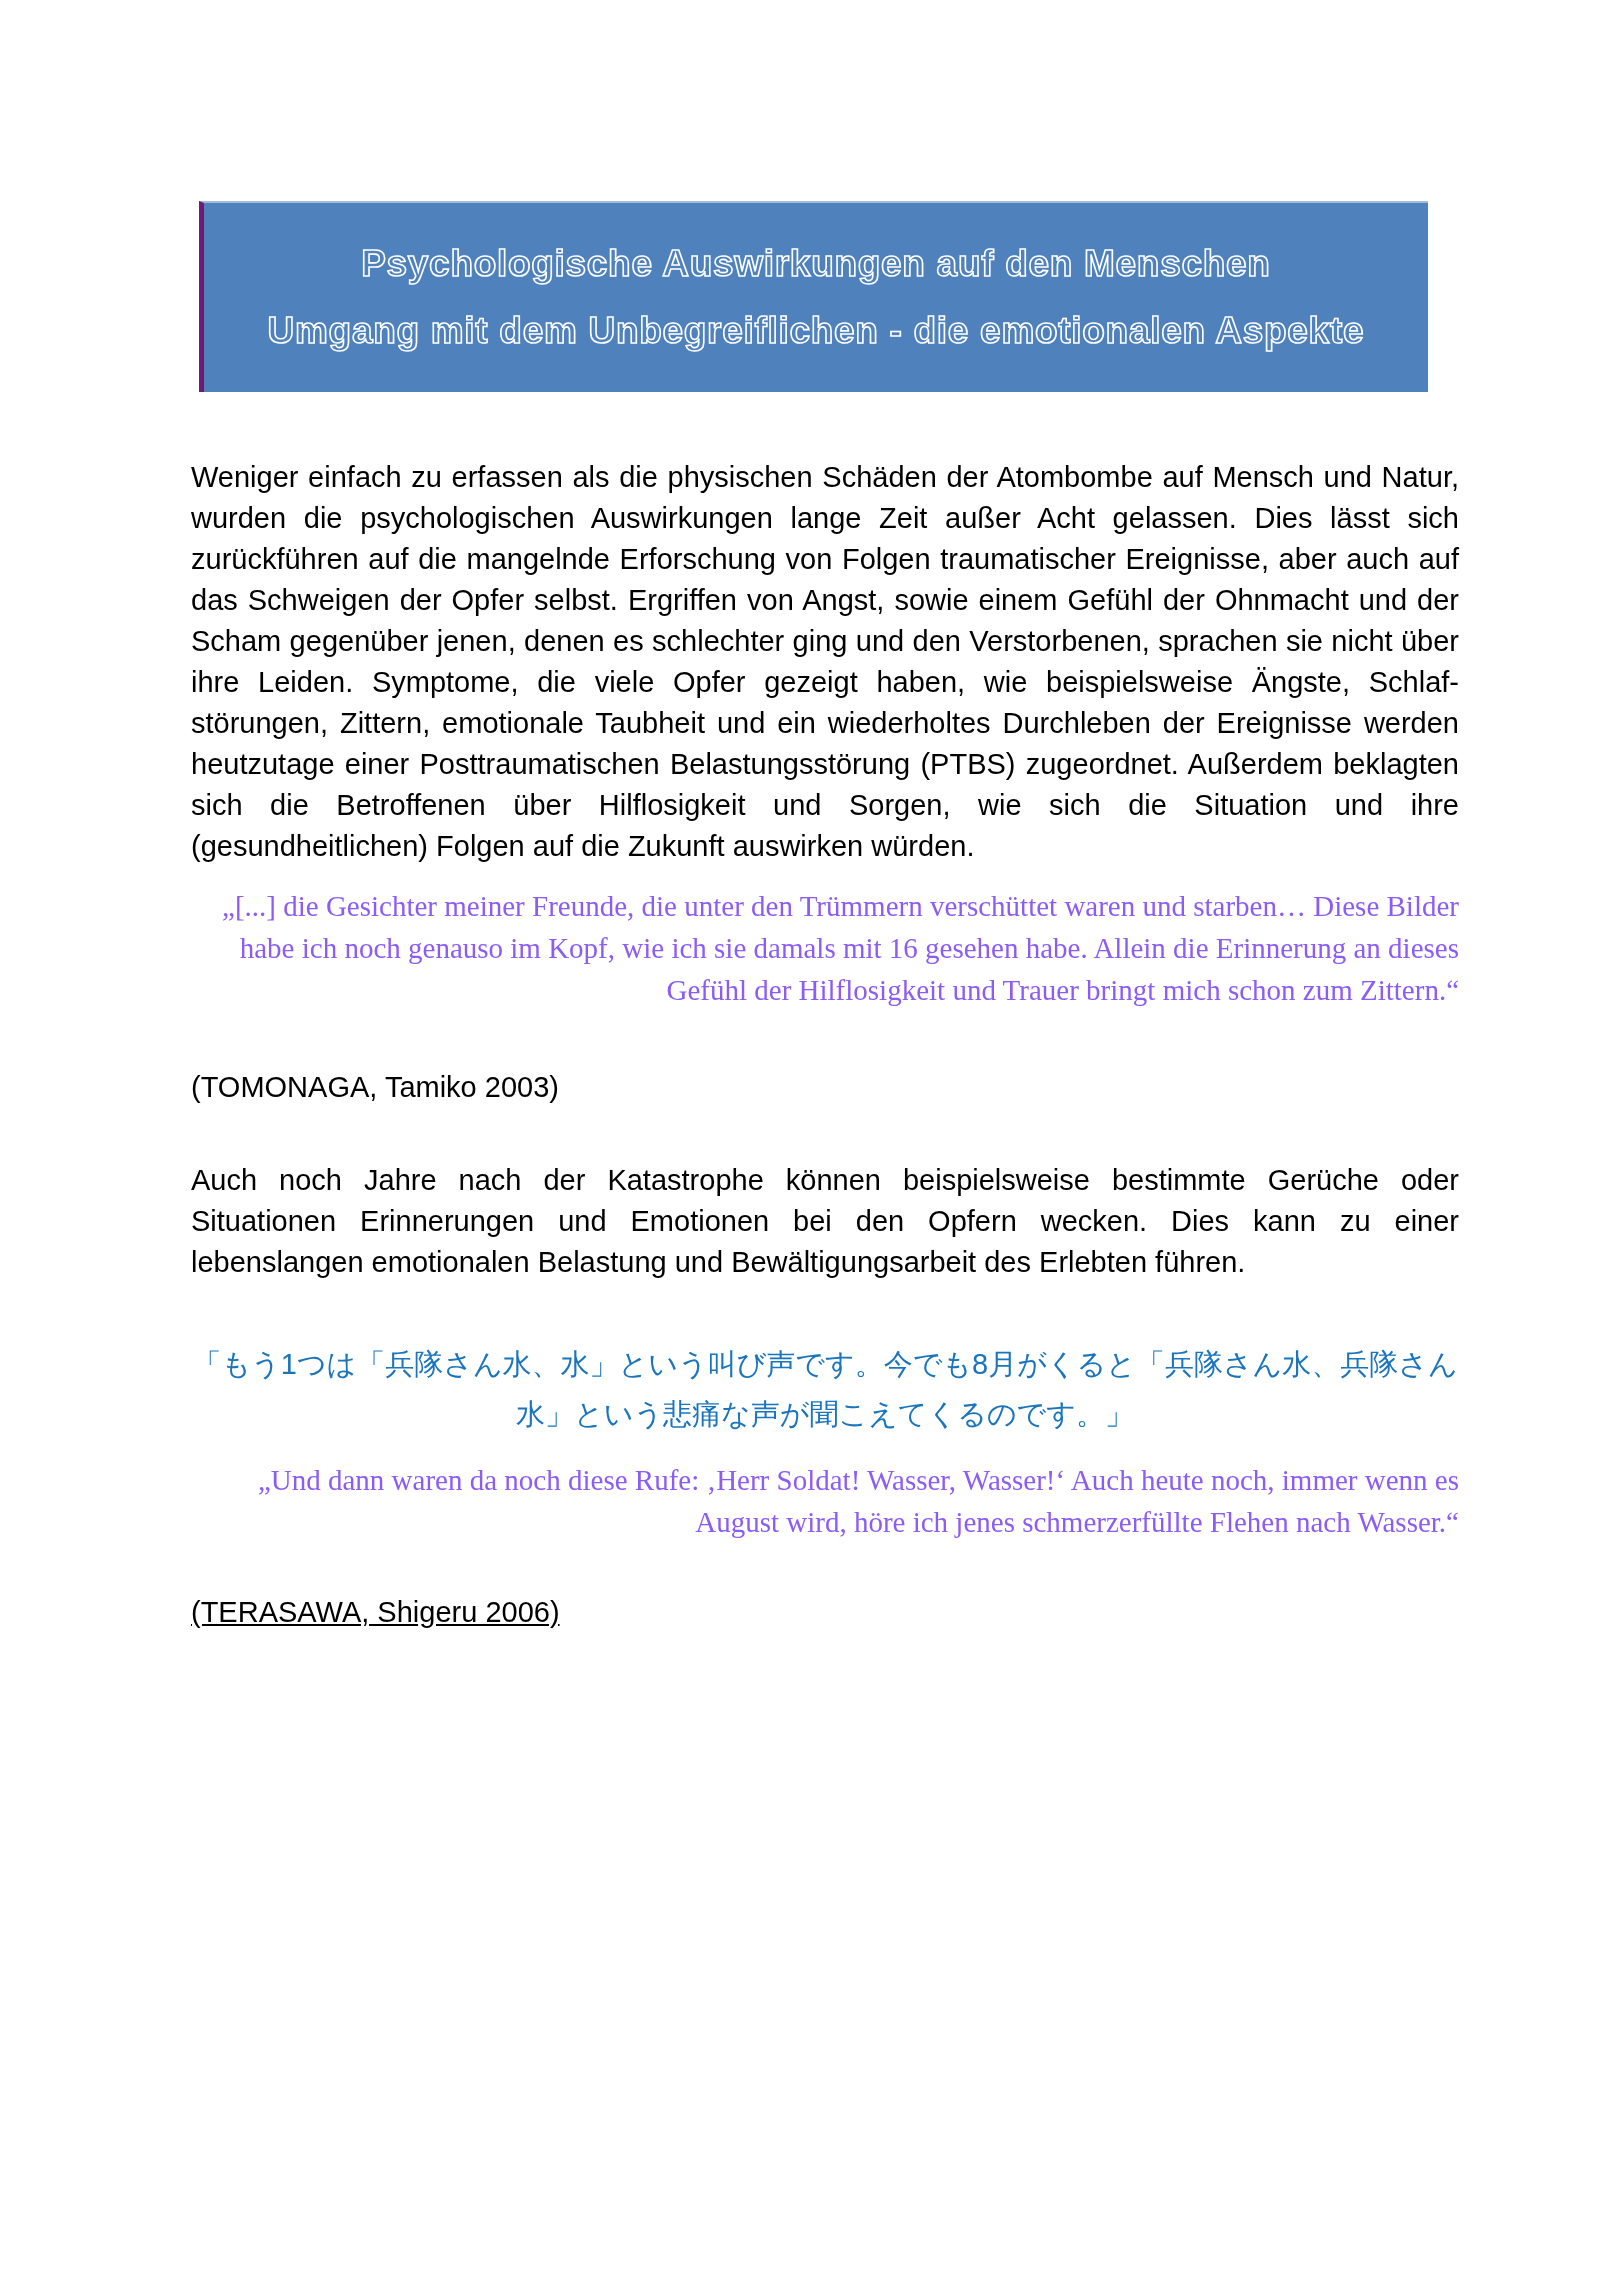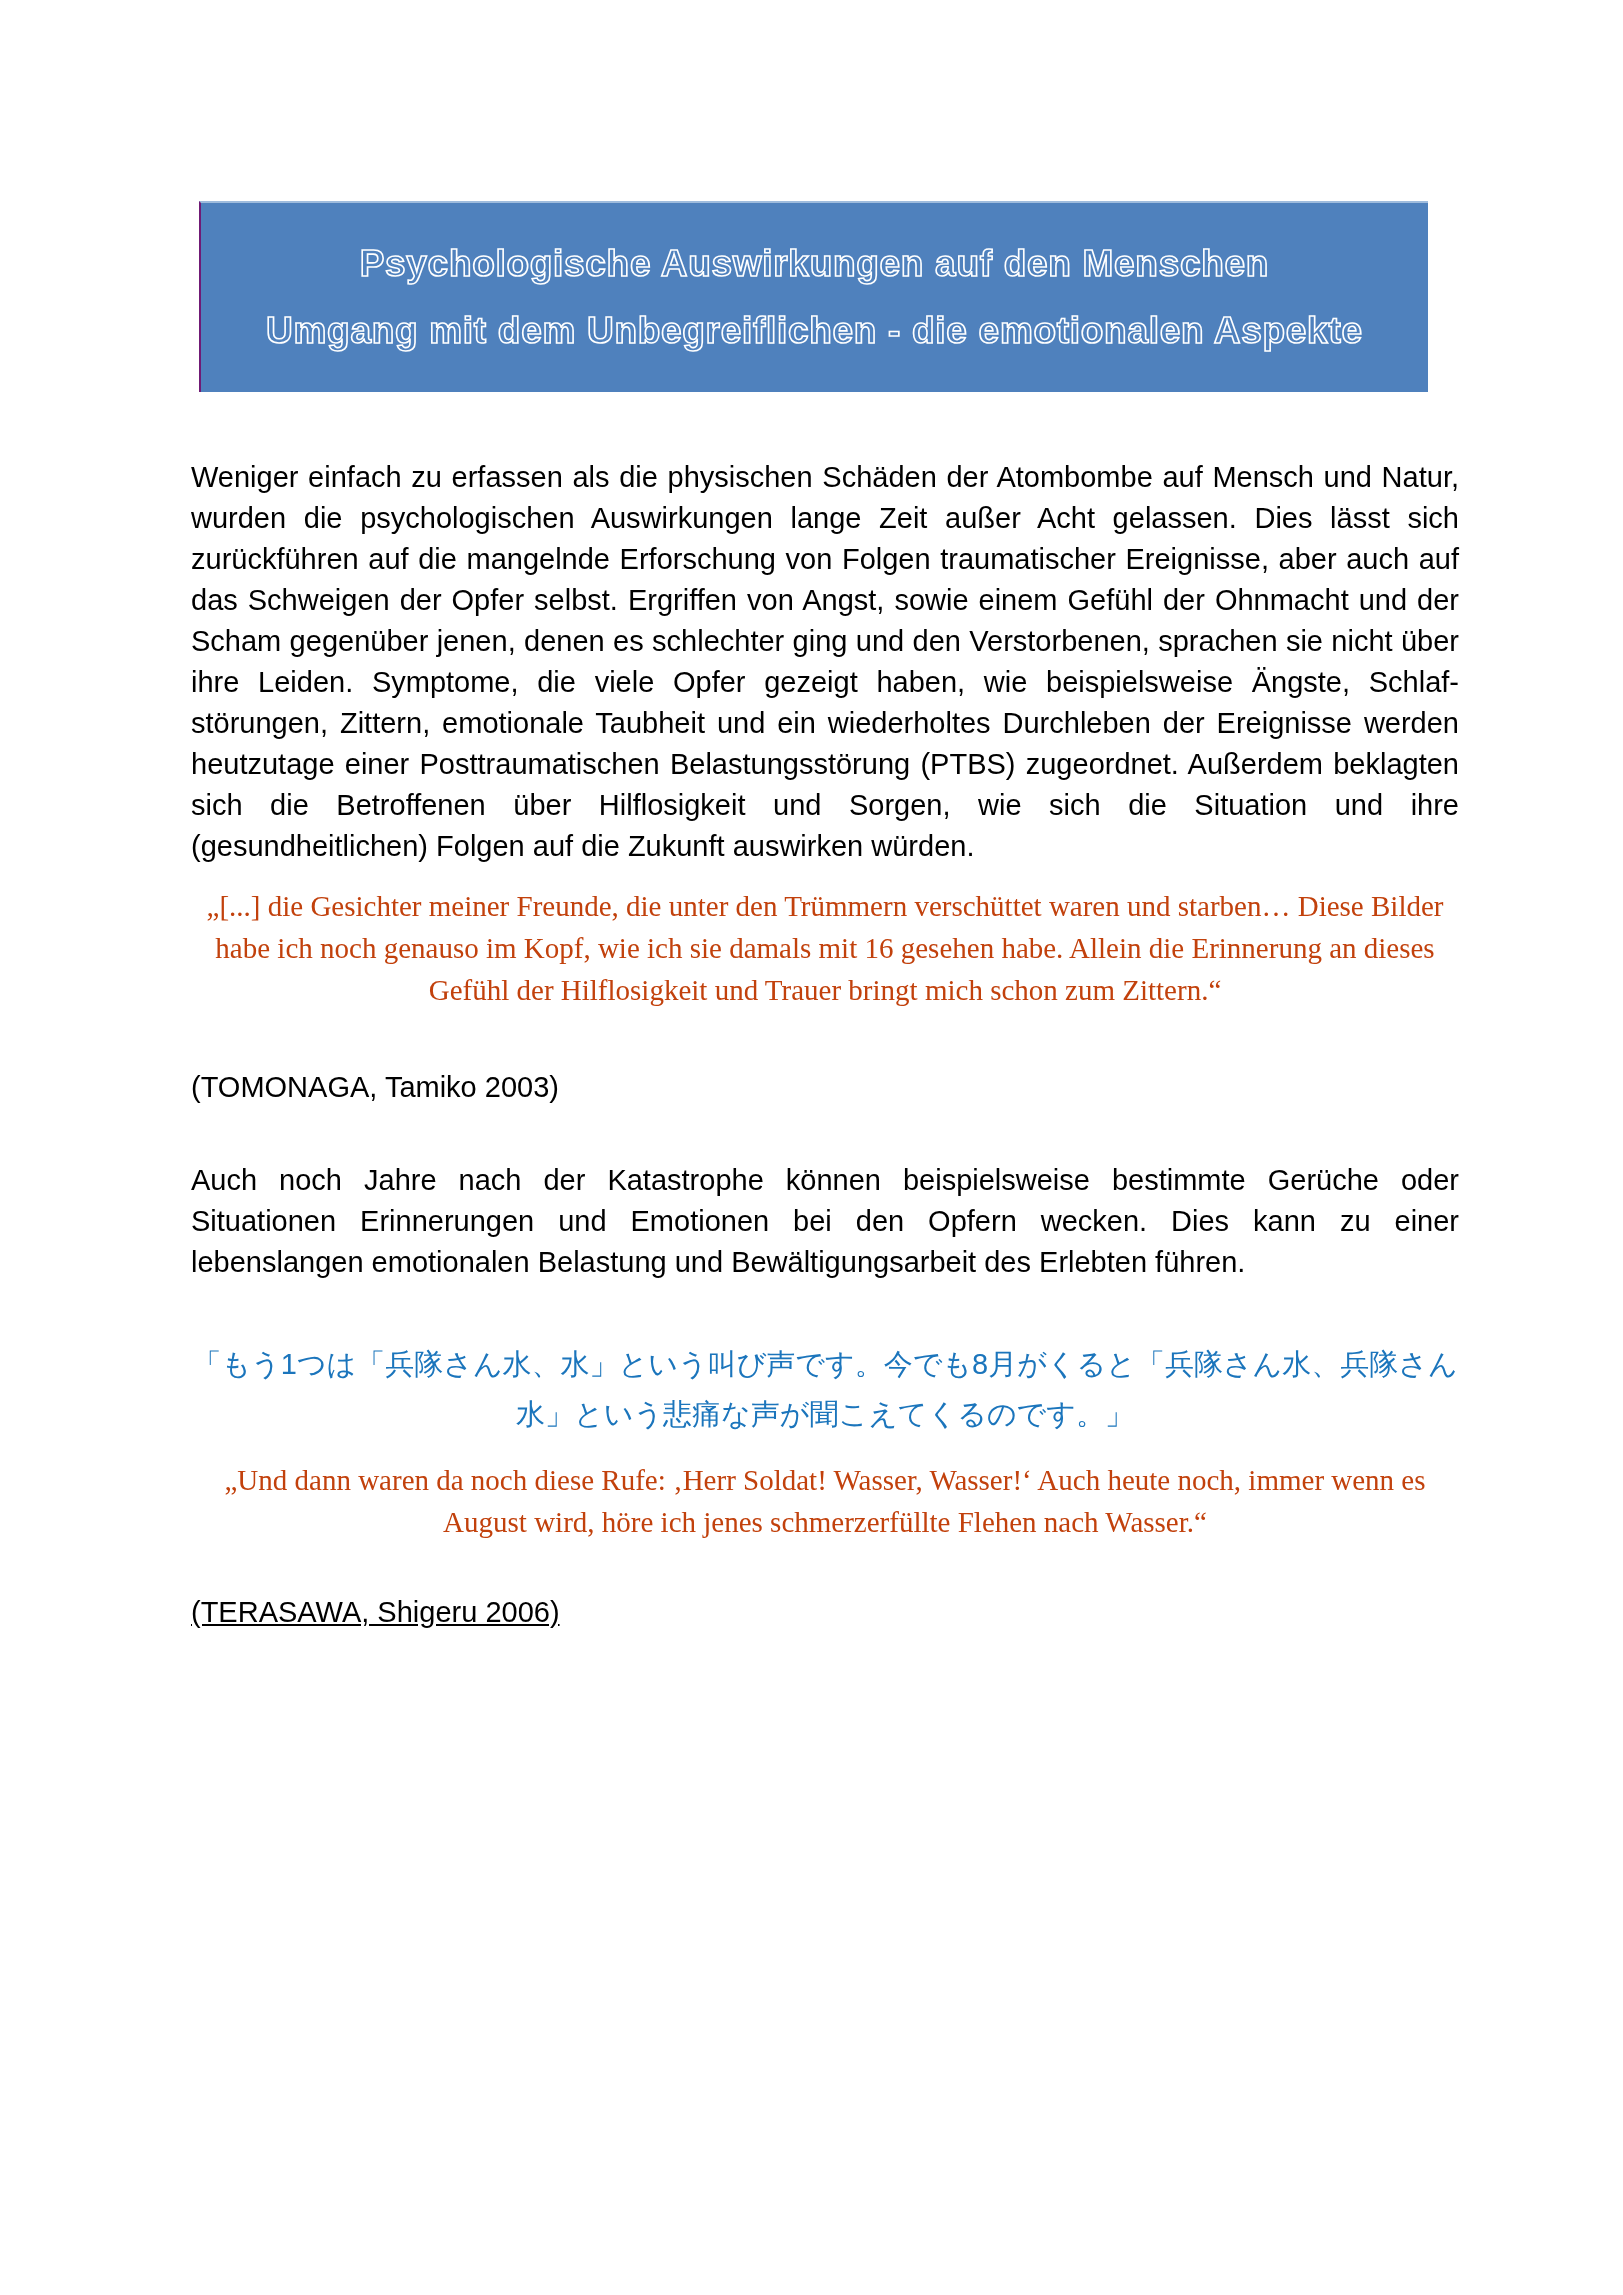--- a/index.html
+++ b/index.html
@@ -22,21 +22,21 @@
     top: 201px;
     width: 1268px;
   }
   
   .banner {
     width: 1229px;
     margin-left: 7.9px;
     height: 191px;
     background: #4F81BD;
     border-top: 2px solid #9fbcdd;
-    border-left: 2px solid #701a75;
+    border-left: 5px solid #701a75;
     box-sizing: border-box;
     display: flex;
     flex-direction: column;
     align-items: center;
     justify-content: center;
     gap: 25px;
   }
   .banner-line {
     font-size: 37px;
     font-weight: bold;
@@ -63,22 +63,22 @@
     text-align: center;
     font-family: "Liberation Sans", sans-serif;
   }
   .jp-1 { margin-top: 52px; }
   .jp-2 { margin-top: 56px; }
   
   .serif-quote {
     font-family: "Liberation Serif", serif;
     font-size: 29px;
     line-height: 42px;
-    text-align: center;
-    color: #c2410c;
+    text-align: right;
+    color: #8b5cf6;
   }
   .serif-1 { margin-top: 18.3px; }
   .serif-2 { margin-top: 19.6px; }
   
   .ar-quote {
     direction: rtl;
     unicode-bidi: embed;
     color: #1FAC5A;
     font-weight: bold;
     font-size: 29px;

